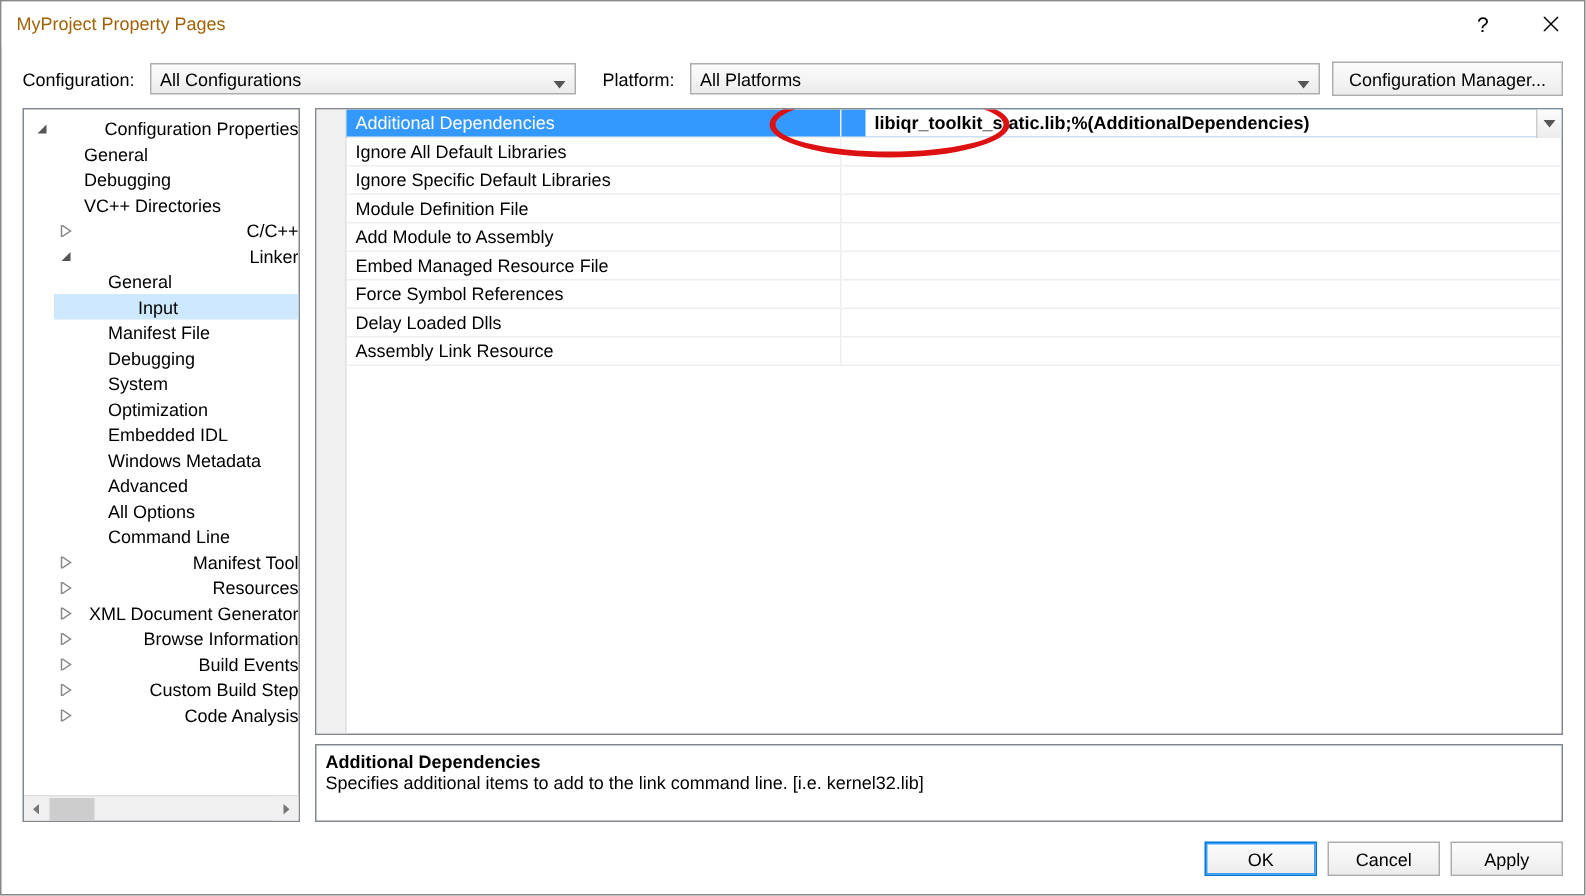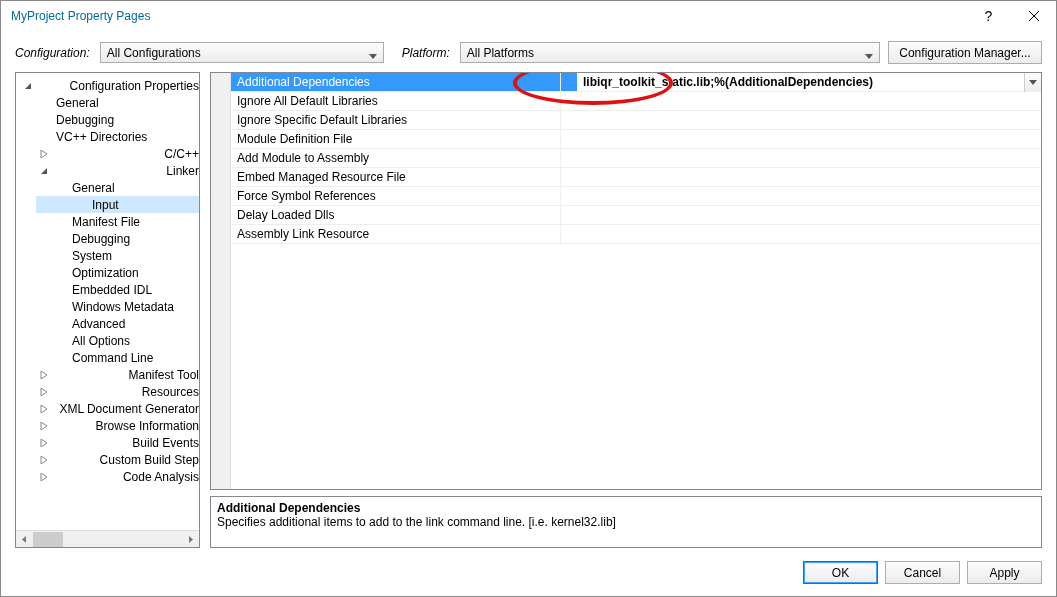--- a/index.html
+++ b/index.html
@@ -1,23 +1,23 @@
 <!DOCTYPE html>
 <html><head>
 <meta charset="utf-8">
 <style>
 * { box-sizing: border-box; margin: 0; padding: 0; font-family: "Segoe UI", Tahoma, sans-serif; font-size: 12px; }
 body { background: #fff; width: 1057px; height: 597px; position: relative; overflow: hidden; border: 1px solid #888; }
 .titlebar { height: 30px; display: flex; align-items: center; padding: 0 0 0 10px; background: #fff; }
-.titlebar-title { flex: 1; color: #0369a1; }
+.titlebar-title { flex: 1; color: #a16207; }
 .titlebar-btn { width: 45px; height: 30px; display: flex; align-items: center; justify-content: center; color: #000; font-family: "Segoe UI", sans-serif; }
 .help { font-size: 14px; }
 .close svg { width: 10px; height: 10px; }
 .config-row { display: flex; align-items: center; padding: 10px 14px 8px 14px; gap: 8px; }
-.config-row label { margin-right: 2px; font-style: italic; }
+.config-row label { margin-right: 2px; }
 .dropdown { border: 1px solid #adadad; height: 21px; display: flex; align-items: center; padding: 0 6px; background: linear-gradient(#fcfcfc,#ececec); position: relative; }
 .dropdown .arrow { position: absolute; right: 6px; top: 6px; }
 .dd-config { width: 284px; }
 .lbl-platform { margin-left: 10px; }
 .dd-platform { width: 420px; }
 .cfg-mgr-btn { width: 154px; height: 23px; border: 1px solid #adadad; background: linear-gradient(#fcfcfc,#ececec); display: flex; align-items: center; justify-content: center; margin-left: auto; }
 .main-row { display: flex; gap: 10px; padding: 0 14px; height: 476px; }
 .tree-panel { width: 185px; border: 1px solid #828790; background: #fff; position: relative; overflow: hidden; }
 .tree { padding: 4px 0; }
 .tree-item { display: flex; align-items: center; height: 17px; padding-left: 6px; cursor: default; white-space: nowrap; justify-content: space-between; }

